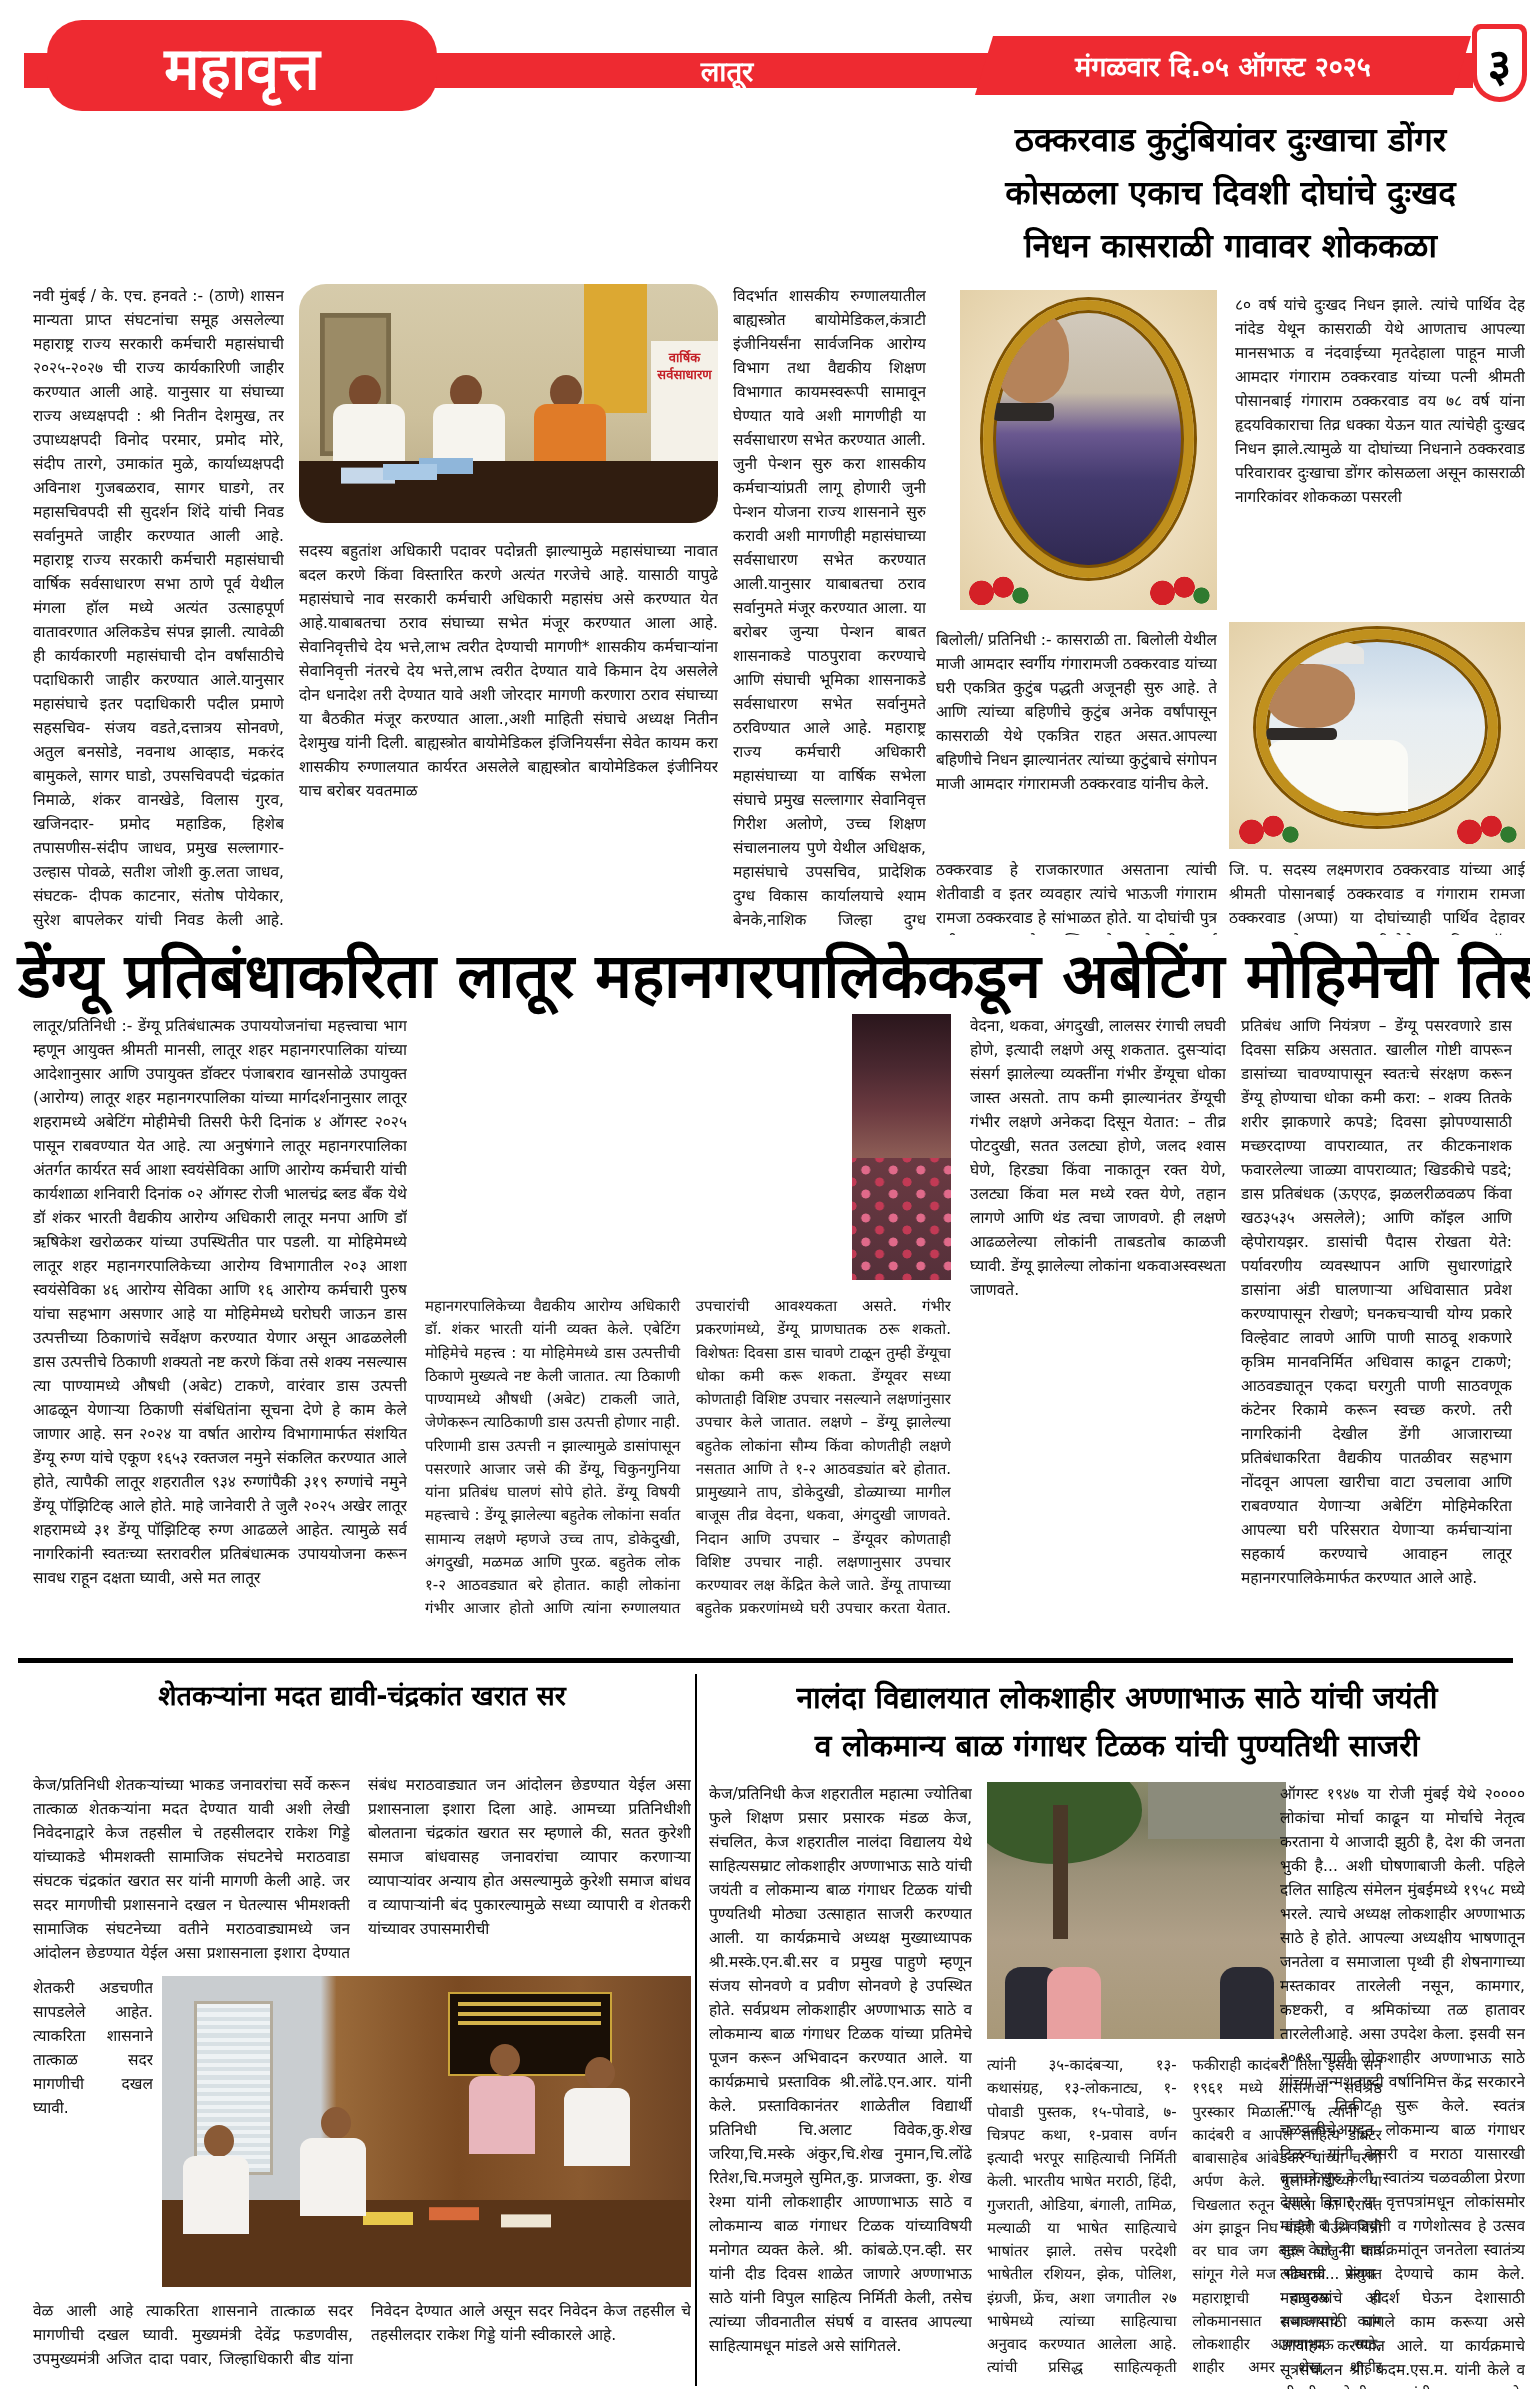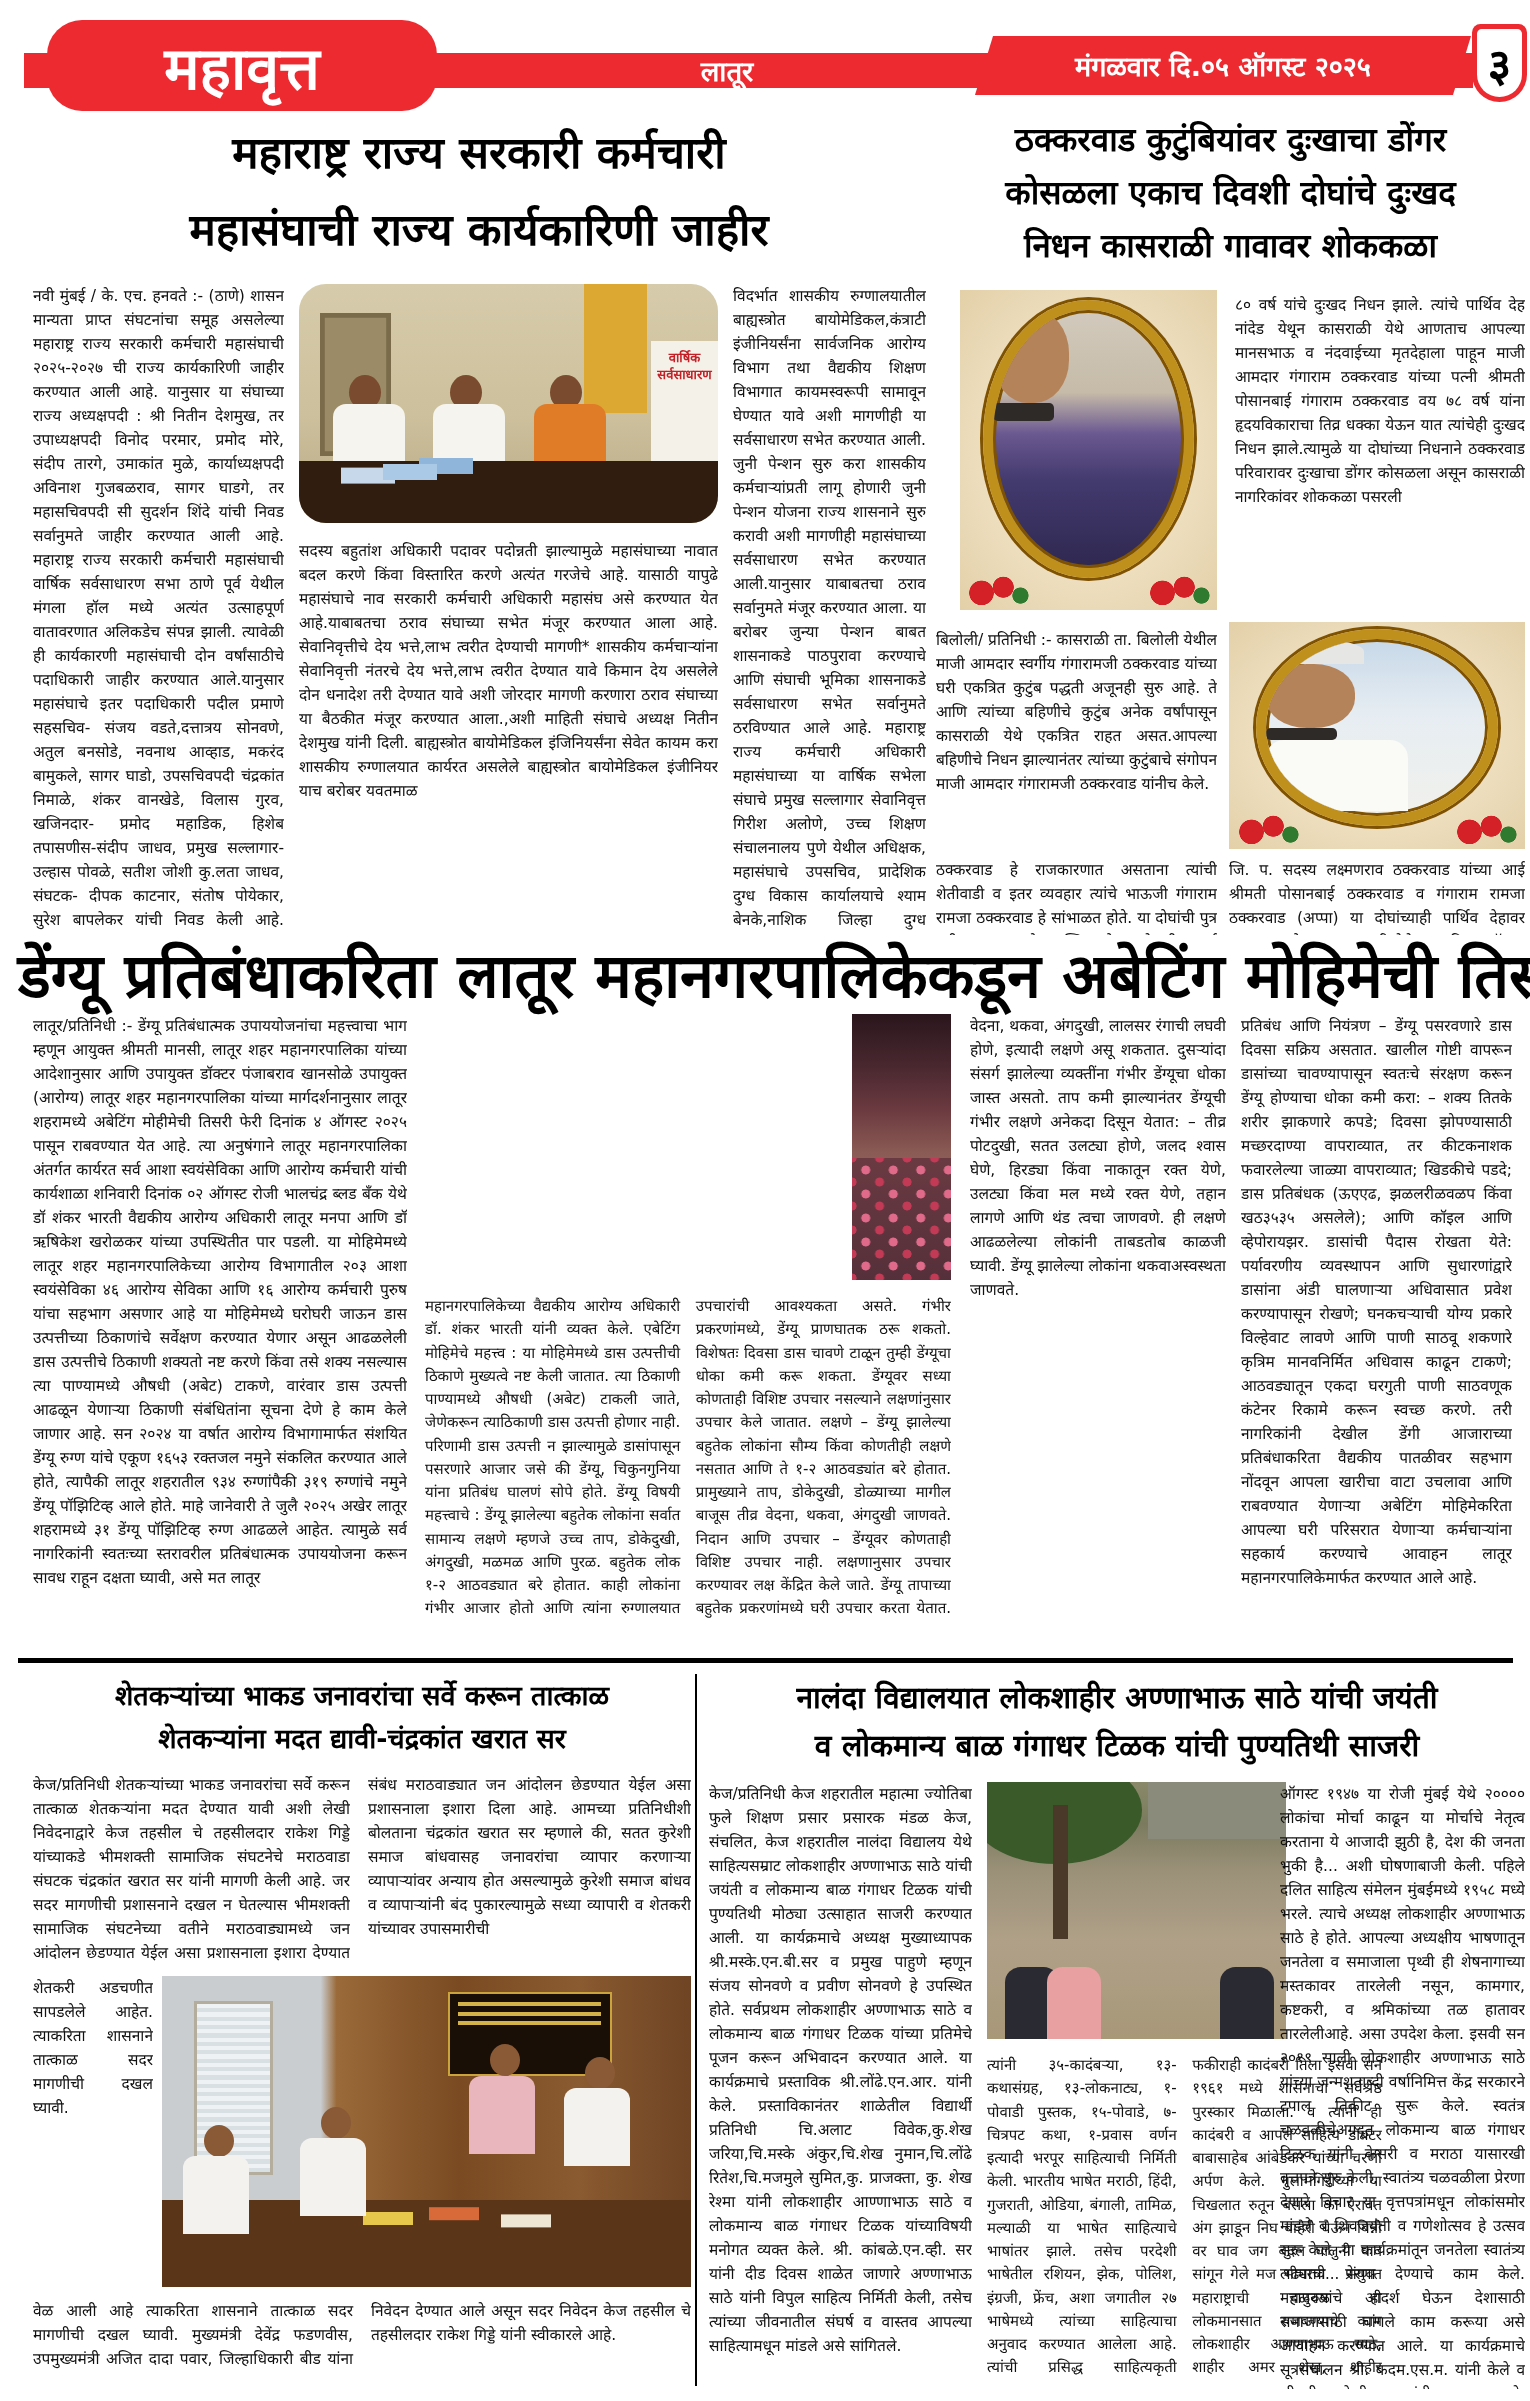--- a/index.html
+++ b/index.html
@@ -105,24 +105,20 @@
     <div class="m-logo">
       <span>महावृत्त</span>
     </div>
     <div class="m-city">लातूर</div>
     <div class="m-badge">
       <div class="in">३</div>
     </div>
   </div>
 
   <section class="abs" style="left:33px; top:114px; width:892px; height:822px;">
-    <div class="hl" style="top:0; font-size:44px; line-height:1.75;">
-      <div>महाराष्ट्र राज्य सरकारी कर्मचारी</div>
-      <div>महासंघाची राज्य कार्यकारिणी जाहीर</div>
-    </div>
     <div class="txt" style="left:0; top:170px; width:251px; height:649px;">नवी मुंबई / के. एच. हनवते :- (ठाणे) शासन मान्यता प्राप्त संघटनांचा समूह असलेल्या महाराष्ट्र राज्य सरकारी कर्मचारी महासंघाची २०२५-२०२७ ची राज्य कार्यकारिणी जाहीर करण्यात आली आहे. यानुसार या संघाच्या राज्य अध्यक्षपदी : श्री नितीन देशमुख, तर उपाध्यक्षपदी विनोद परमार, प्रमोद मोरे, संदीप तारगे, उमाकांत मुळे, कार्याध्यक्षपदी अविनाश गुजबळराव, सागर घाडगे, तर महासचिवपदी सी सुदर्शन शिंदे यांची निवड सर्वानुमते जाहीर करण्यात आली आहे. महाराष्ट्र राज्य सरकारी कर्मचारी महासंघाची वार्षिक सर्वसाधारण सभा ठाणे पूर्व येथील मंगला हॉल मध्ये अत्यंत उत्साहपूर्ण वातावरणात अलिकडेच संपन्न झाली. त्यावेळी ही कार्यकारणी महासंघाची दोन वर्षांसाठीचे पदाधिकारी जाहीर करण्यात आले.यानुसार महासंघाचे इतर पदाधिकारी पदील प्रमाणे सहसचिव- संजय वडते,दत्तात्रय सोनवणे, अतुल बनसोडे, नवनाथ आव्हाड, मकरंद बामुकले, सागर घाडो, उपसचिवपदी चंद्रकांत निमाळे, शंकर वानखेडे, विलास गुरव, खजिनदार- प्रमोद महाडिक, हिशेब तपासणीस-संदीप जाधव, प्रमुख सल्लागार- उल्हास पोवळे, सतीश जोशी कु.लता जाधव, संघटक- दीपक काटनार, संतोष पोयेकार, सुरेश बापलेकर यांची निवड केली आहे. महाराष्ट्र राज्य सरकारी कर्मचारी महासंघाच्या नावात बदल तथा विस्तारित राज्यातील विविध शासकीय कार्यालयात, रुग्णालयात, सार्वजनिक उपक्रम, महामंडळे, शिक्षण संस्थांमध्ये कार्यरत असणाऱ्या कर्मचाऱ्यांचे पदाधिकारी</div>
     <div class="ph ph-meet" style="left:266px; top:170px; width:419px; height:239px;">
       <div class="door"></div>
       <div class="banY"></div>
       <div class="banW"><span>वार्षिक सर्वसाधारण</span></div>
       <div class="head" style="left:12%;"></div>
       <div class="shirt" style="left:8%;"></div>
       <div class="head" style="left:36%;"></div>
       <div class="shirt" style="left:32%;"></div>
       <div class="head" style="left:60%;"></div>
@@ -173,21 +169,20 @@
     <div class="txt" style="left:407px; top:359px; width:526px; height:347px; column-count:2; column-gap:15.5px; font-size:15px;">महानगरपालिकेच्या वैद्यकीय आरोग्य अधिकारी डॉ. शंकर भारती यांनी व्यक्त केले. एबेटिंग मोहिमेचे महत्त्व : या मोहिमेमध्ये डास उत्पत्तीची ठिकाणे मुख्यत्वे नष्ट केली जातात. त्या ठिकाणी पाण्यामध्ये औषधी (अबेट) टाकली जाते, जेणेकरून त्याठिकाणी डास उत्पत्ती होणार नाही. परिणामी डास उत्पत्ती न झाल्यामुळे डासांपासून पसरणारे आजार जसे की डेंग्यू, चिकुनगुनिया यांना प्रतिबंध घालणं सोपे होते. डेंग्यू विषयी महत्त्वाचे : डेंग्यू झालेल्या बहुतेक लोकांना सर्वात सामान्य लक्षणे म्हणजे उच्च ताप, डोकेदुखी, अंगदुखी, मळमळ आणि पुरळ. बहुतेक लोक १-२ आठवड्यात बरे होतात. काही लोकांना गंभीर आजार होतो आणि त्यांना रुग्णालयात उपचारांची आवश्यकता असते. गंभीर प्रकरणांमध्ये, डेंग्यू प्राणघातक ठरू शकतो. विशेषतः दिवसा डास चावणे टाळून तुम्ही डेंग्यूचा धोका कमी करू शकता. डेंग्यूवर सध्या कोणताही विशिष्ट उपचार नसल्याने लक्षणांनुसार उपचार केले जातात. लक्षणे – डेंग्यू झालेल्या बहुतेक लोकांना सौम्य किंवा कोणतीही लक्षणे नसतात आणि ते १-२ आठवड्यांत बरे होतात. प्रामुख्याने ताप, डोकेदुखी, डोळ्याच्या मागील बाजूस तीव्र वेदना, थकवा, अंगदुखी जाणवते. निदान आणि उपचार – डेंग्यूवर कोणताही विशिष्ट उपचार नाही. लक्षणानुसार उपचार करण्यावर लक्ष केंद्रित केले जाते. डेंग्यू तापाच्या बहुतेक प्रकरणांमध्ये घरी उपचार करता येतात. वेदना नियंत्रित करण्यासाठी ॲसिटामिनोफेन (पॅरासिटामॉल) चा वापर केला जातो. इबुप्रोफेन आणि ॲस्पिरिन सारखी नॉन-स्टेरॉइडल अँटी-इंफ्लेमेटरी औषधे टाळली जातात कारण ती रक्तस्त्राव होण्याचा धोका वाढवू शकतात. गंभीर डेंग्यू असलेल्या लोकांना अनेकदा रुग्णालयात दाखल करावे लागते. संसर्ग – डासांच्या चाव्याव्दारे संक्रमण डेंग्यू विषाणू संक्रमित मादी डासांच्या चाव्याव्दारे मानवांमध्ये पसरतो, प्रामुख्याने एडीस एजिप्ती डास. एडीस वंशातील इतर प्रजाती देखील वाहक म्हणून काम करू शकतात, परंतु त्यांचे योगदान सामान्यतः एडीस एजिप्तीपेक्षा दुय्यम असते.</div>
     <div class="txt" style="left:952px; top:78px; width:256px; height:628px;">वेदना, थकवा, अंगदुखी, लालसर रंगाची लघवी होणे, इत्यादी लक्षणे असू शकतात. दुसऱ्यांदा संसर्ग झालेल्या व्यक्तींना गंभीर डेंग्यूचा धोका जास्त असतो. ताप कमी झाल्यानंतर डेंग्यूची गंभीर लक्षणे अनेकदा दिसून येतात: – तीव्र पोटदुखी, सतत उलट्या होणे, जलद श्वास घेणे, हिरड्या किंवा नाकातून रक्त येणे, उलट्या किंवा मल मध्ये रक्त येणे, तहान लागणे आणि थंड त्वचा जाणवणे. ही लक्षणे आढळलेल्या लोकांनी ताबडतोब काळजी घ्यावी. डेंग्यू झालेल्या लोकांना थकवाअस्वस्थता जाणवते.</div>
     <div class="txt" style="left:1223px; top:78px; width:271px; height:628px;">प्रतिबंध आणि नियंत्रण – डेंग्यू पसरवणारे डास दिवसा सक्रिय असतात. खालील गोष्टी वापरून डासांच्या चावण्यापासून स्वतःचे संरक्षण करून डेंग्यू होण्याचा धोका कमी करा: – शक्य तितके शरीर झाकणारे कपडे; दिवसा झोपण्यासाठी मच्छरदाण्या वापराव्यात, तर कीटकनाशक फवारलेल्या जाळ्या वापराव्यात; खिडकीचे पडदे; डास प्रतिबंधक (ऊएएढ, झळलरीळवळप किंवा खठ३५३५ असलेले); आणि कॉइल आणि व्हेपोरायझर. डासांची पैदास रोखता येते: पर्यावरणीय व्यवस्थापन आणि सुधारणांद्वारे डासांना अंडी घालणाऱ्या अधिवासात प्रवेश करण्यापासून रोखणे; घनकचऱ्याची योग्य प्रकारे विल्हेवाट लावणे आणि पाणी साठवू शकणारे कृत्रिम मानवनिर्मित अधिवास काढून टाकणे; आठवड्यातून एकदा घरगुती पाणी साठवणूक कंटेनर रिकामे करून स्वच्छ करणे. तरी नागरिकांनी देखील डेंगी आजाराच्या प्रतिबंधाकरिता वैद्यकीय पातळीवर सहभाग नोंदवून आपला खारीचा वाटा उचलावा आणि राबवण्यात येणाऱ्या अबेटिंग मोहिमेकरिता आपल्या घरी परिसरात येणाऱ्या कर्मचाऱ्यांना सहकार्य करण्याचे आवाहन लातूर महानगरपालिकेमार्फत करण्यात आले आहे.</div>
   </section>
 
   <div class="hrule" style="left:18px; top:1658px; width:1495px; height:5.4px;"></div>
   <div class="vrule" style="left:695px; top:1674px; width:1.8px; height:712px;"></div>
 
   <section class="abs" style="left:33px; top:1674px; width:658px; height:718px;">
     <div class="hl" style="top:0; font-size:27px; line-height:1.6;">
-      <div>शेतकऱ्यांच्या भाकड जनावरांचा सर्वे करून तात्काळ</div>
       <div>शेतकऱ्यांना मदत द्यावी-चंद्रकांत खरात सर</div>
     </div>
     <div class="txt" style="left:0; top:99px; width:317px; height:191px;">केज/प्रतिनिधी शेतकऱ्यांच्या भाकड जनावरांचा सर्वे करून तात्काळ शेतकऱ्यांना मदत देण्यात यावी अशी लेखी निवेदनाद्वारे केज तहसील चे तहसीलदार राकेश गिड्डे यांच्याकडे भीमशक्ती सामाजिक संघटनेचे मराठवाडा संघटक चंद्रकांत खरात सर यांनी मागणी केली आहे. जर सदर मागणीची प्रशासनाने दखल न घेतल्यास भीमशक्ती सामाजिक संघटनेच्या वतीने मराठवाड्यामध्ये जन आंदोलन छेडण्यात येईल असा प्रशासनाला इशारा देण्यात आला आहे. याबाबतची सविस्तर माहिती अशी की, सध्या कुरेशी समाज बांधवांनी व व्यापाऱ्यांनी संबंध राज्यभर जनावरांची खरेदी विक्री सह पूर्णपणे बंद पुकारलेली आहे.</div>
     <div class="txt" style="left:335px; top:99px; width:323px; height:191px;">संबंध मराठवाड्यात जन आंदोलन छेडण्यात येईल असा प्रशासनाला इशारा दिला आहे. आमच्या प्रतिनिधीशी बोलताना चंद्रकांत खरात सर म्हणाले की, सतत कुरेशी समाज बांधवासह जनावरांचा व्यापार करणाऱ्या व्यापाऱ्यांवर अन्याय होत असल्यामुळे कुरेशी समाज बांधव व व्यापाऱ्यांनी बंद पुकारल्यामुळे सध्या व्यापारी व शेतकरी यांच्यावर उपासमारीची</div>
     <div class="txt" style="left:0; top:302px; width:120px; height:311px;">शेतकरी अडचणीत सापडलेले आहेत. त्याकरिता शासनाने तात्काळ सदर मागणीची दखल घ्यावी.</div>
     <div class="ph ph-off" style="left:129px; top:302px; width:529px; height:311px;">
       <div class="win"></div>
       <div class="sign">
           <i></i>
           <i></i>

